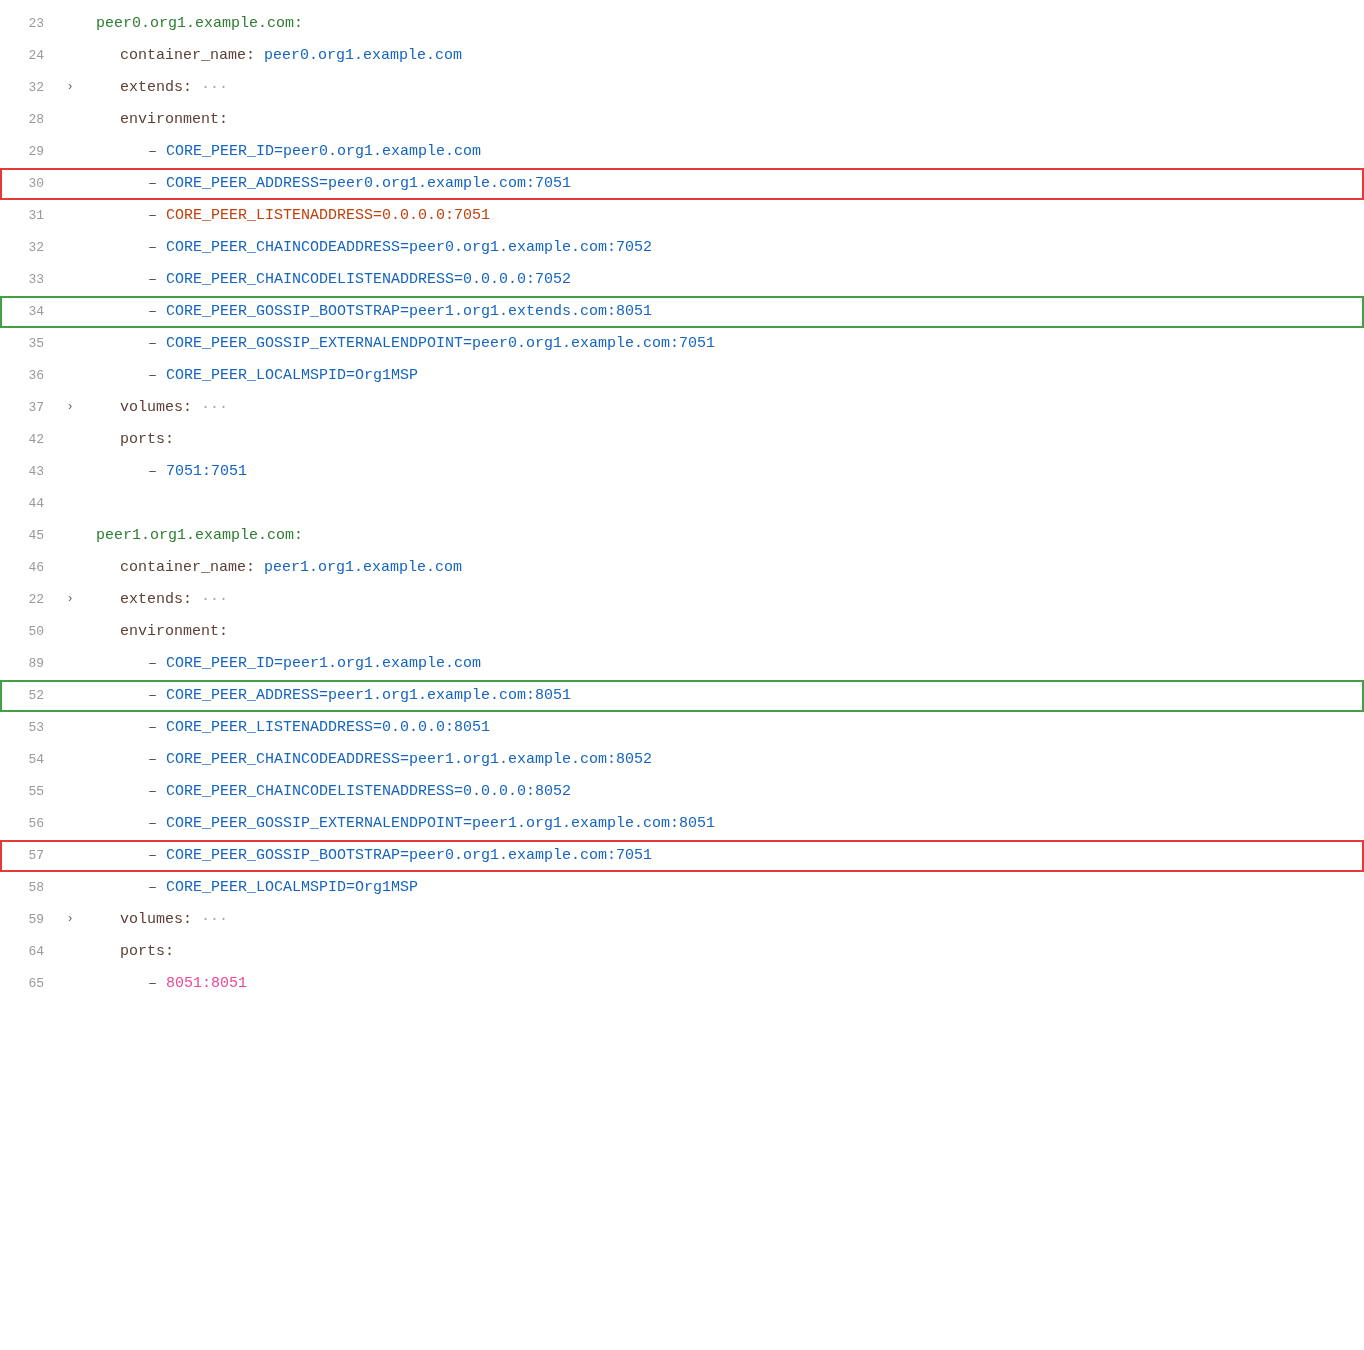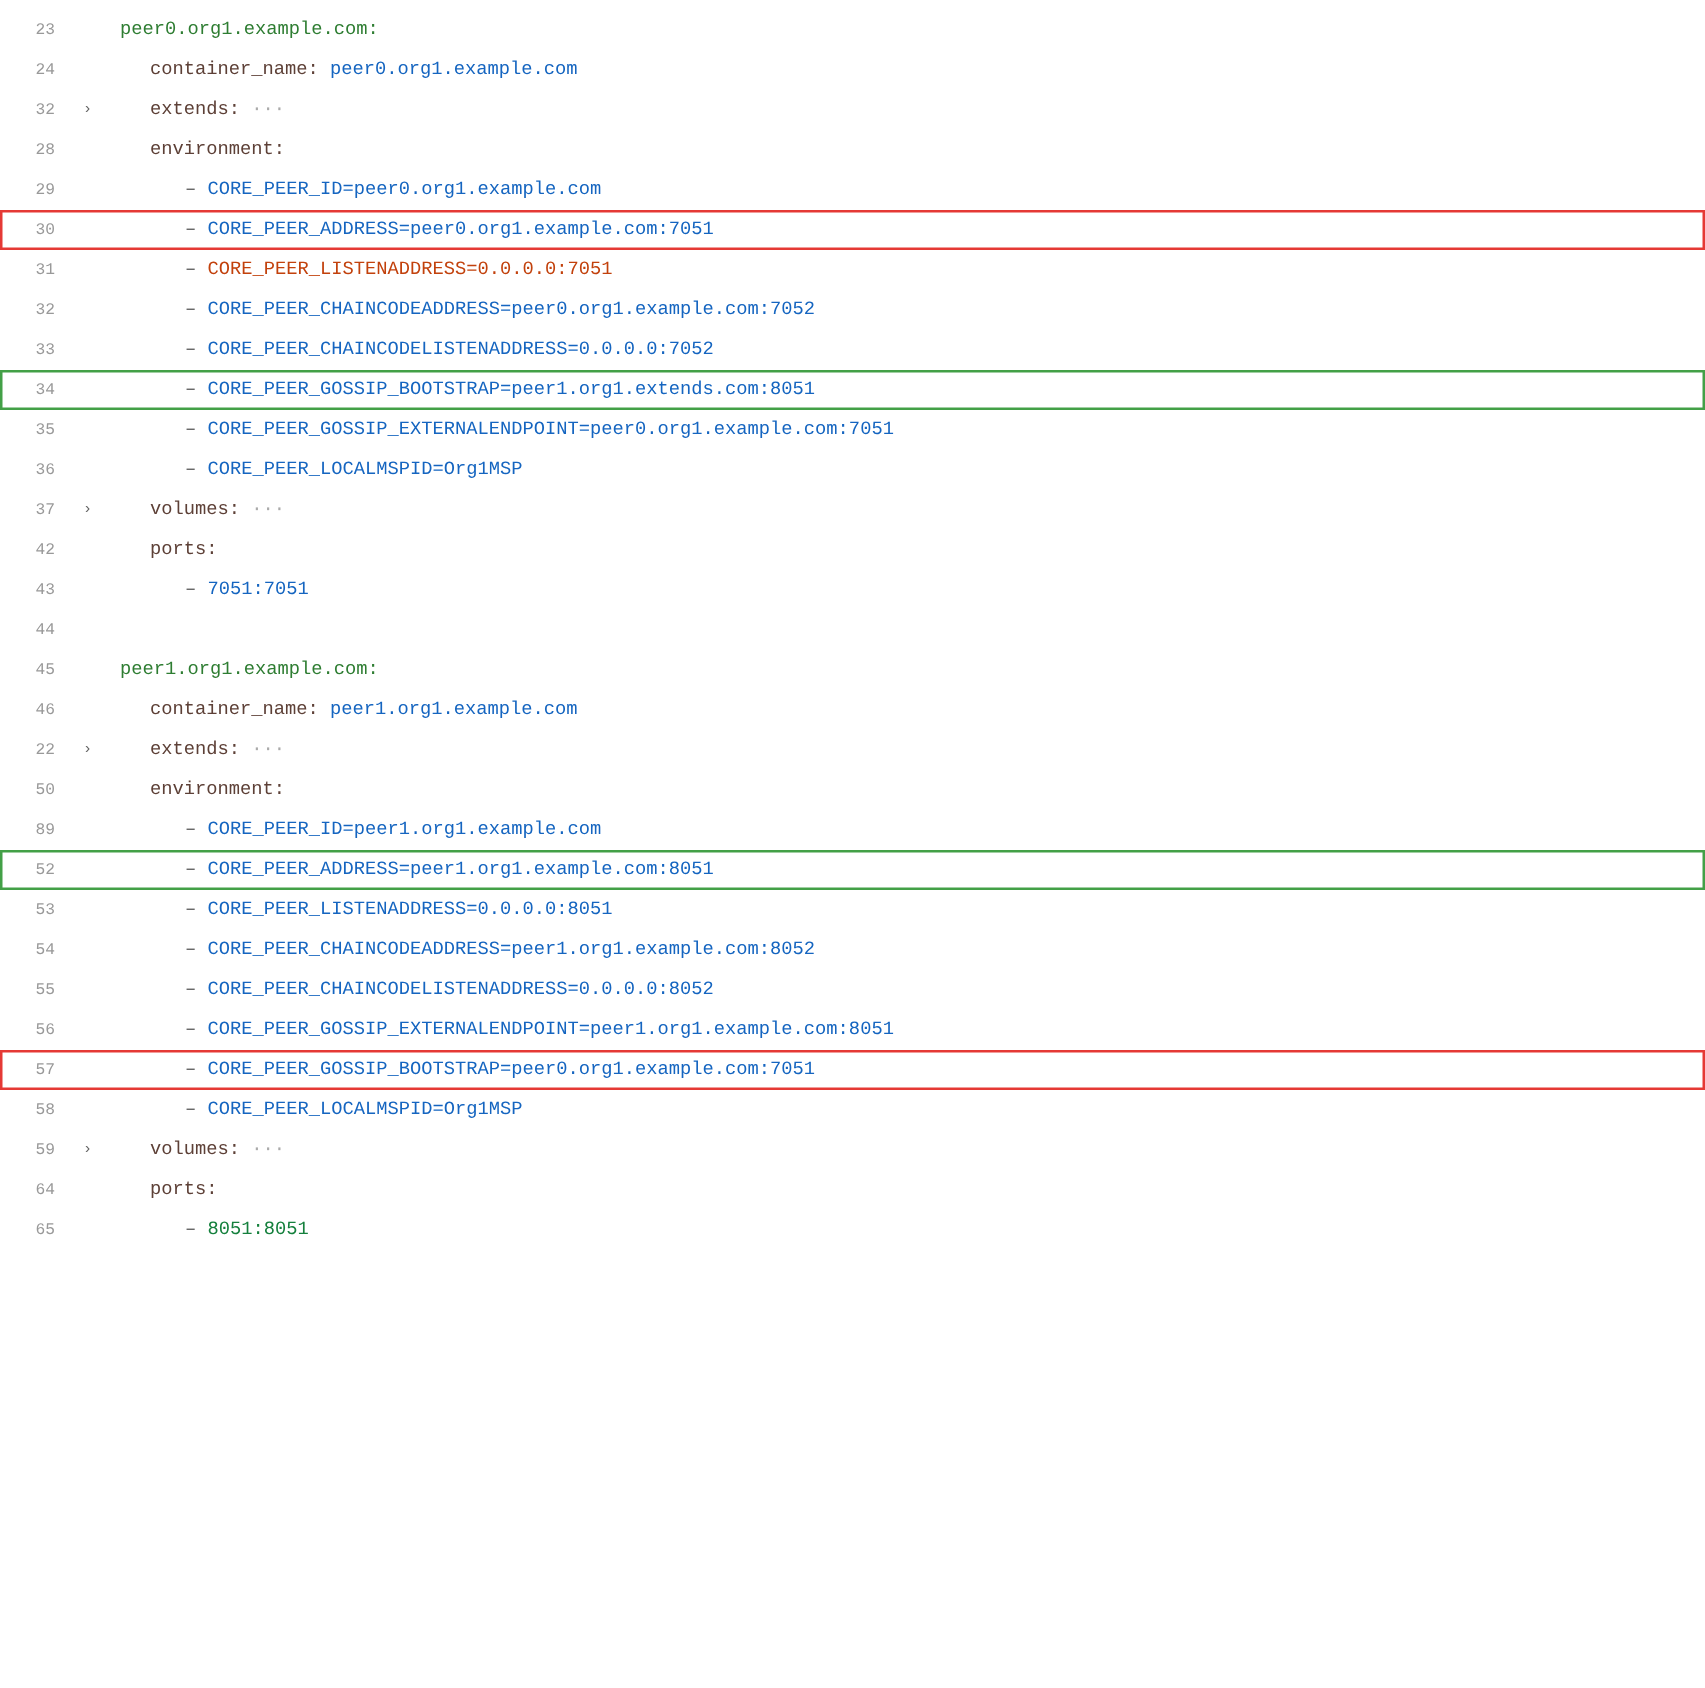--- a/index.html
+++ b/index.html
@@ -239,15 +239,15 @@
       <div class="line-content" style="padding-left: 40px;"><span style="color: rgb(93, 64, 55);">volumes: </span><span style="color: rgb(170, 170, 170);">···</span></div>
     </div>
     <div class="code-line">
       <div class="line-number">64</div>
       <div class="line-gutter"></div>
       <div class="line-content" style="padding-left: 40px;"><span style="color: rgb(93, 64, 55);">ports:</span></div>
     </div>
     <div class="code-line">
       <div class="line-number">65</div>
       <div class="line-gutter"></div>
-      <div class="line-content" style="padding-left: 68px;"><span style="color: rgb(85, 85, 85);">– </span><span style="color: #15803d;">8051:8051</span></div>
+      <div class="line-content" style="padding-left: 68px;"><span style="color: rgb(85, 85, 85);">– </span><span style="color: #ec4899;">8051:8051</span></div>
     </div>
   </div>
 
 </body></html>

